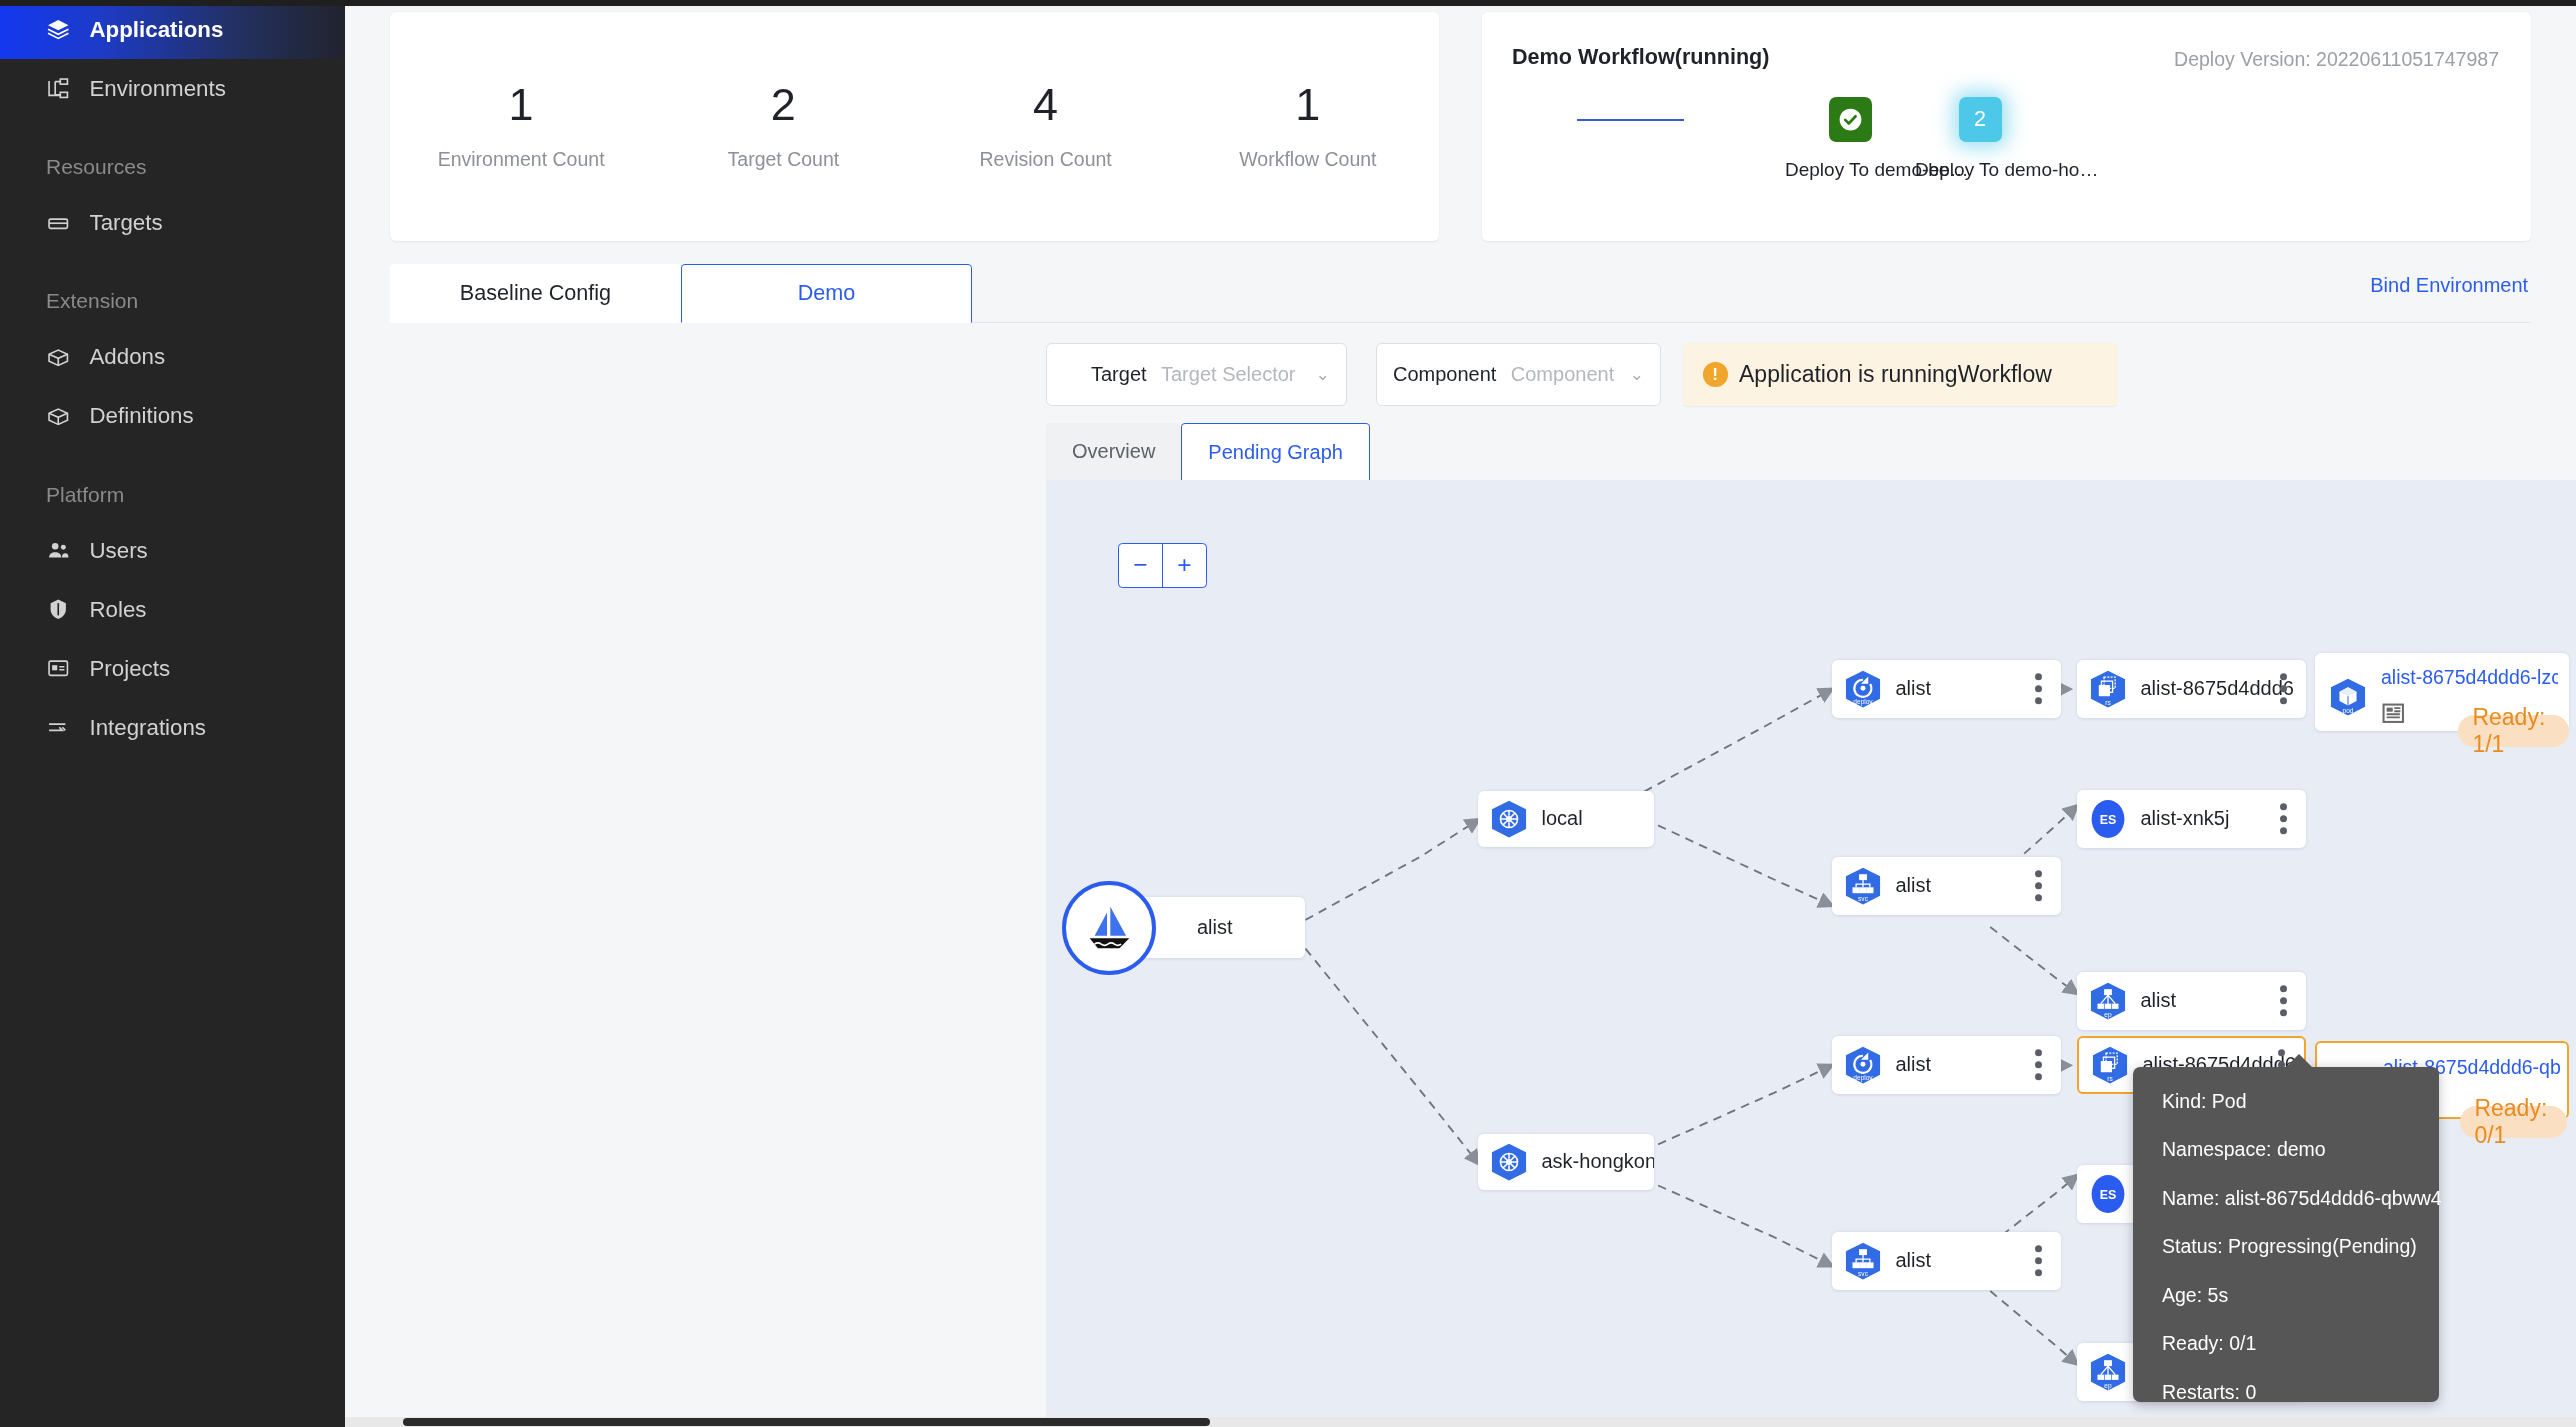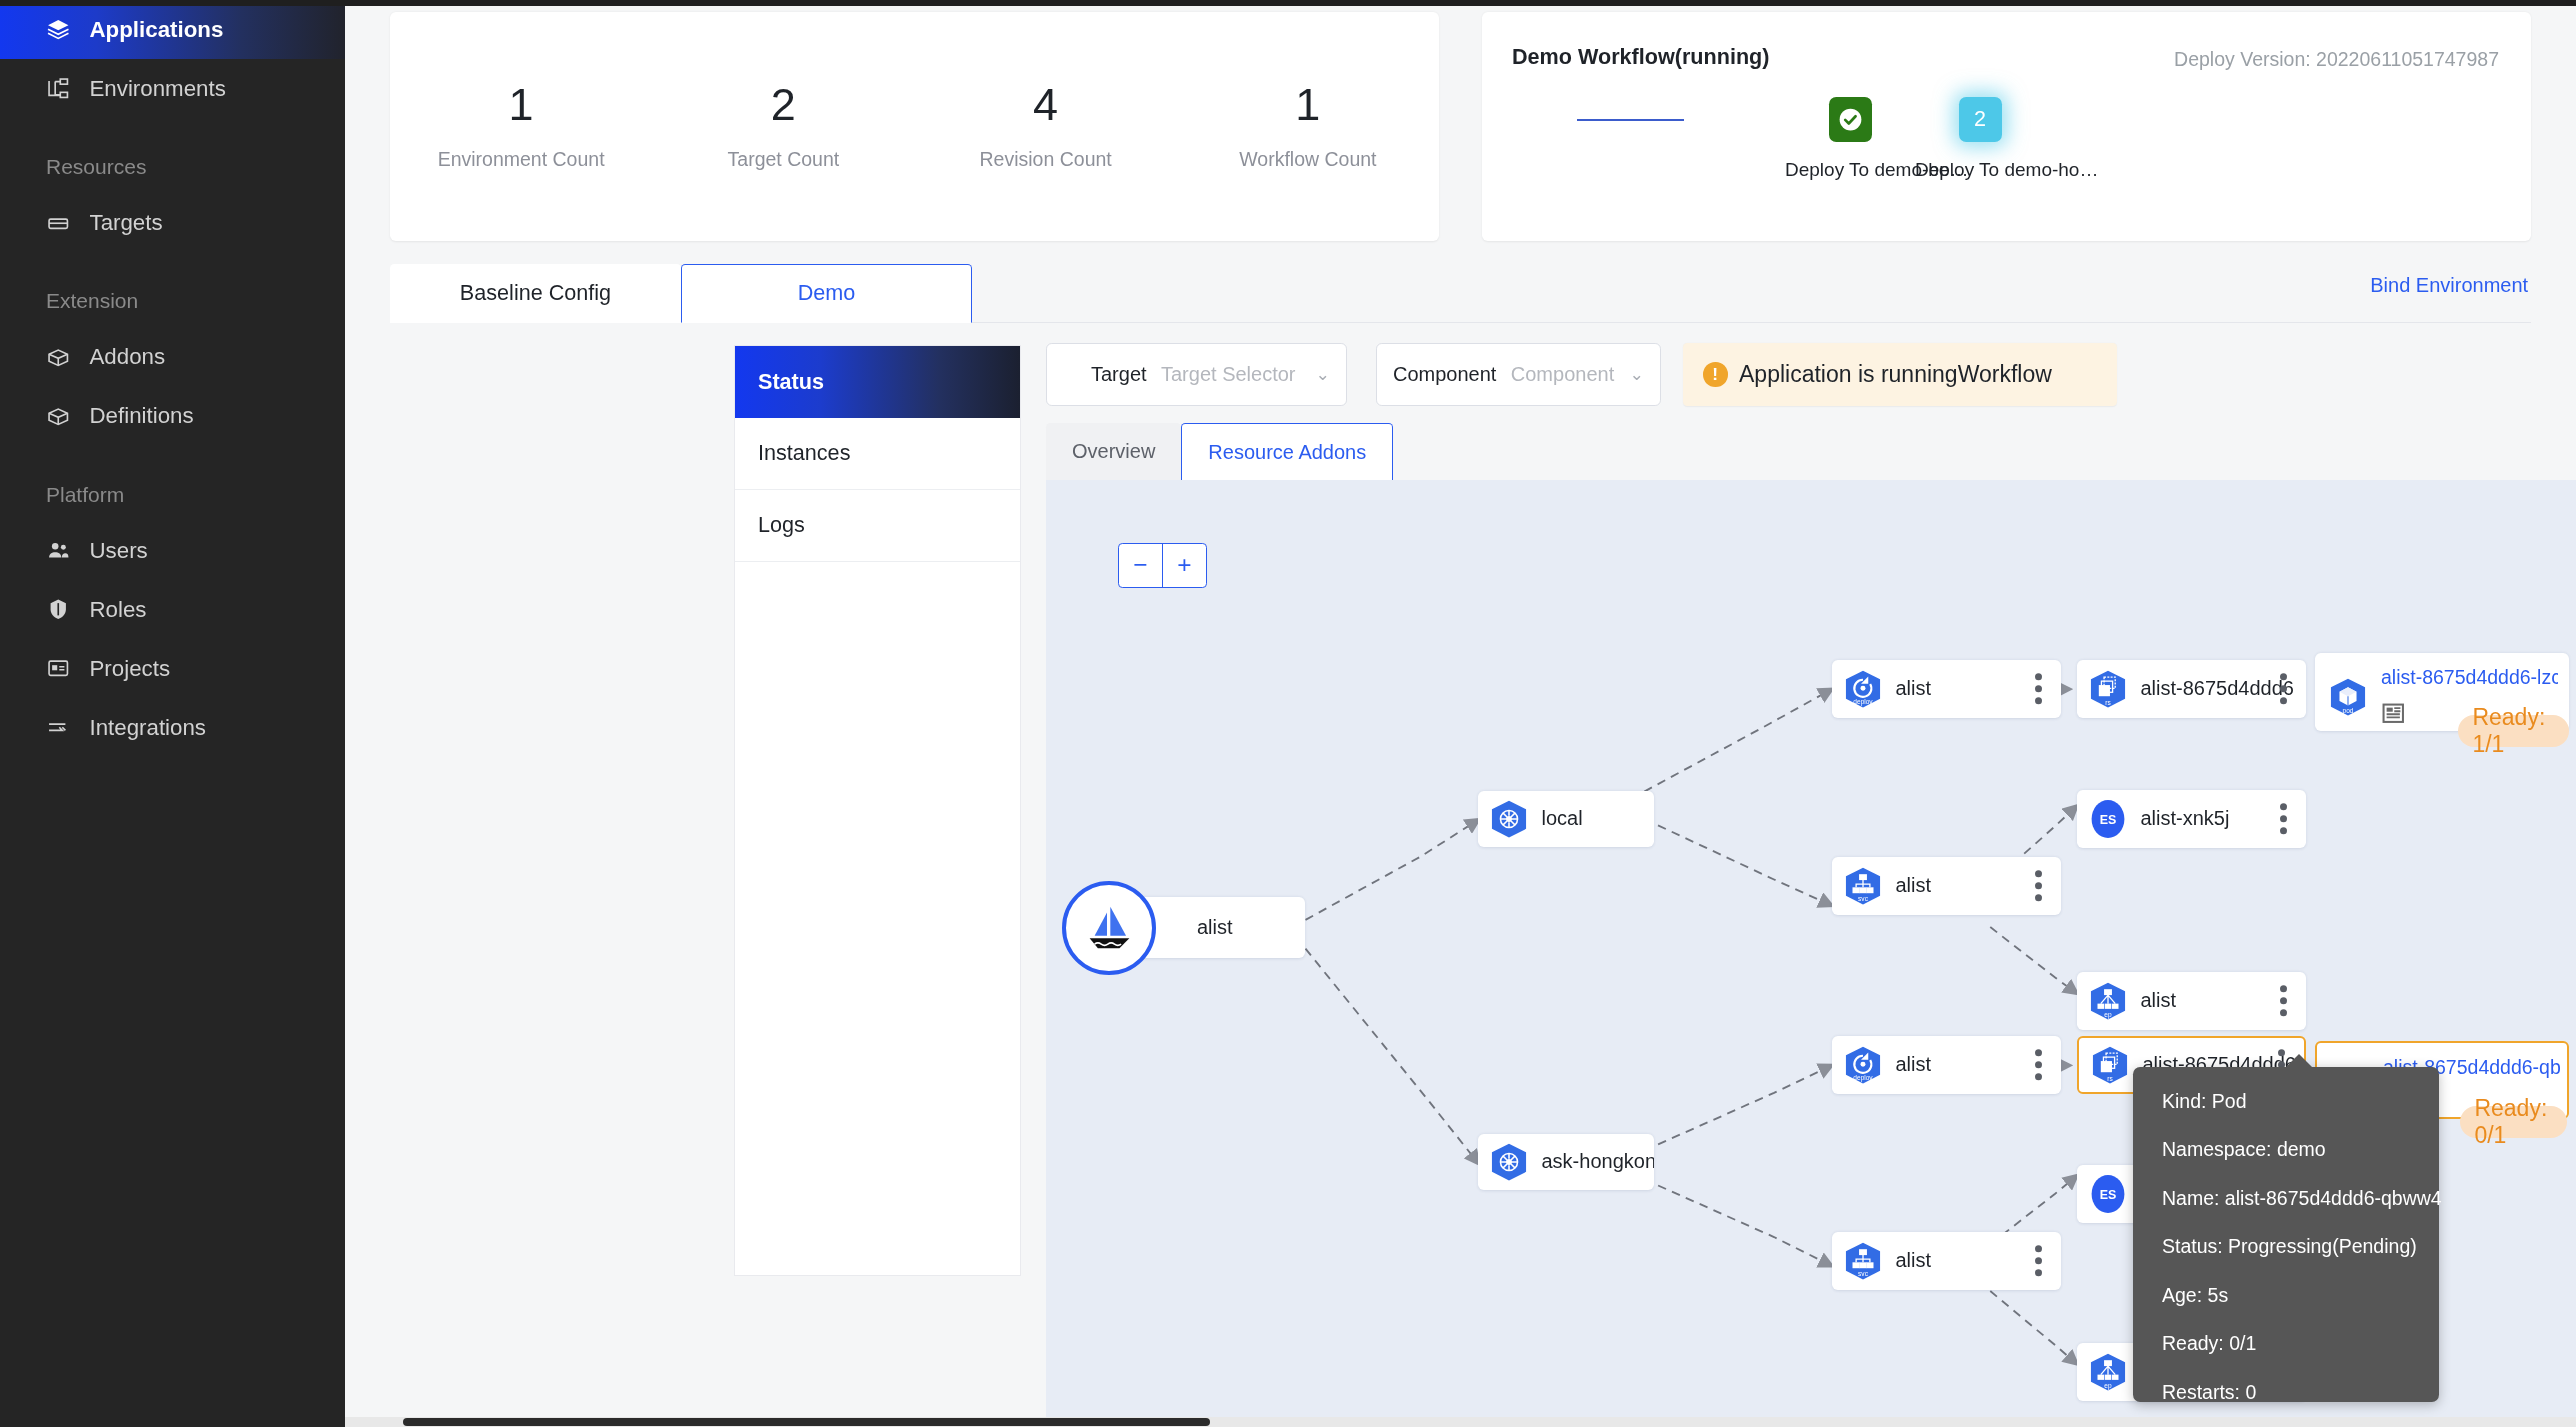--- a/index.html
+++ b/index.html
@@ -396,45 +396,40 @@
   </section>
 
   <div id="envtabs-wrap">
     <div id="envtabs">
       <div class="env-tab">Baseline Config</div>
       <div class="env-tab active">Demo</div>
     </div>
     <div id="bind-env">Bind Environment</div>
   </div>
 
-  <aside id="subnav">
-    <div class="subnav-item active">Status</div>
-    <div class="subnav-item">Instances</div>
-    <div class="subnav-item">Logs</div>
-  </aside>
 
   <div class="selector" id="sel-target">
     <span class="sel-label">Target</span>
     <span class="sel-ph">Target Selector</span>
     <span class="sel-caret">⌄</span>
   </div>
   <div class="selector" id="sel-component">
     <span class="sel-label">Component</span>
     <span class="sel-ph">Component</span>
     <span class="sel-caret">⌄</span>
   </div>
 
   <div id="alert">
     <span class="warn-ico">!</span>
     <span class="txt">Application is runningWorkflow</span>
   </div>
 
   <div id="innertabs">
     <div class="inner-tab">Overview</div>
-    <div class="inner-tab active">Resource Addons</div>
+    <div class="inner-tab active">Pending Graph</div>
   </div>
 
   <div id="graph">
 
     <div id="zoomctl">
       <div class="zoom-btn">−</div>
       <div class="zoom-btn">+</div>
     </div>
 
     <svg id="edges" viewBox="0 0 2561 1305">

